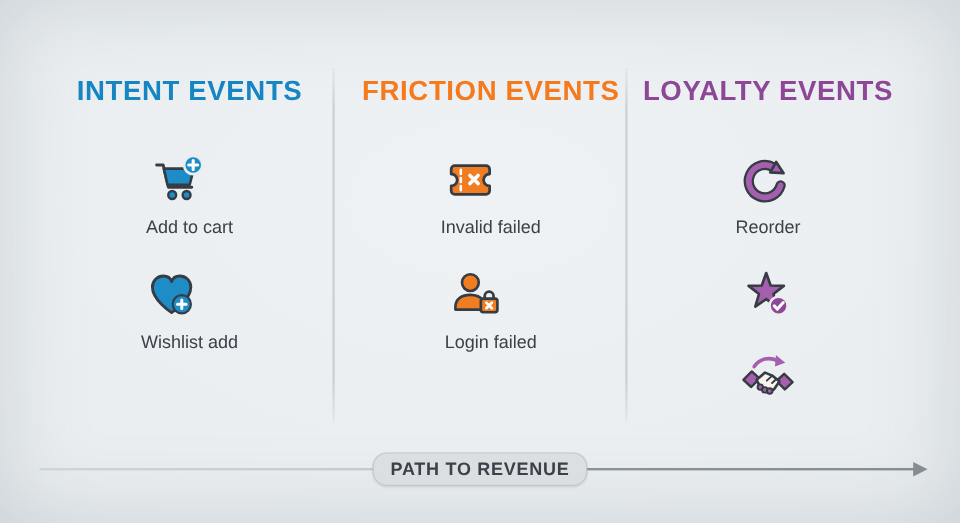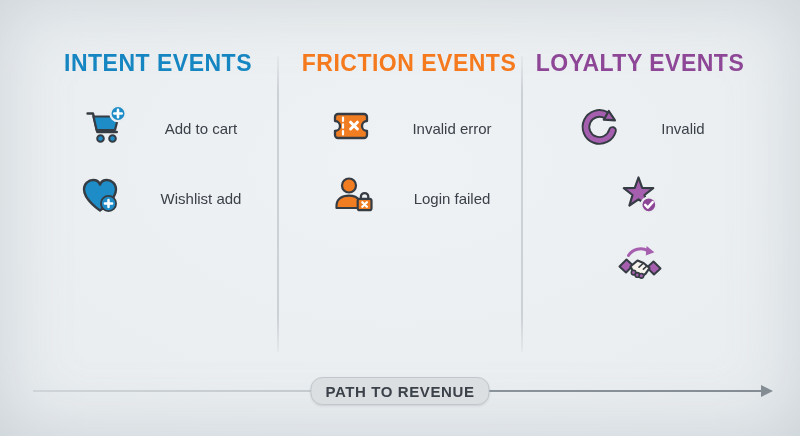--- a/index.html
+++ b/index.html
@@ -17,27 +17,27 @@
   .columns{
     position:absolute;inset:0;
     display:grid;
     grid-template-columns:277px 244px 279px;
   }
   .column{display:flex;flex-direction:column;align-items:center;padding-top:50px;}
   .column-intent{padding-left:39px;}
   .column-friction{padding-left:20px;border-radius:13px;}
   .column-loyalty{padding-right:41px;}
   .column-title{
-    margin:0;font-size:23px;line-height:26px;font-weight:bold;letter-spacing:.5px;
+    margin:12px;font-size:23px;line-height:26px;font-weight:bold;letter-spacing:.5px;
     white-space:nowrap;
   }
   .column-intent .column-title{color:var(--c-intent);}
   .column-friction .column-title{color:var(--c-friction);}
   .column-loyalty .column-title{color:var(--c-loyalty);}
-  .event{display:flex;flex-direction:row;align-items:center;margin-top:22px;gap:36px;}
+  .event{display:flex;flex-direction:column;margin-top:22px;}
   .event:first-of-type{margin-top:26px;}
   .event-icon{width:50px;height:48px;display:flex;align-items:center;justify-content:center;}
   .event-label{
     margin-top:6px;font-size:15px;line-height:20px;color:var(--c-label_text);white-space:nowrap;
   }
   .divider{
     position:absolute;top:56px;height:296px;width:2px;
     background:linear-gradient(180deg, rgba(200,206,212,0.2), var(--c-divider) 12%, var(--c-divider) 88%, rgba(200,206,212,0.2));
   }
   .divider-1{left:277px;}
@@ -104,21 +104,21 @@
 
 
       <div class="event">
         <div class="event-icon">
           <svg viewBox="0 0 48 48" width="50" height="48" aria-hidden="true">
             <path d="M11 12 H37 A3 3 0 0 1 40 15 V19 A5 5 0 0 0 40 29 V33 A3 3 0 0 1 37 36 H11 A3 3 0 0 1 8 33 V29 A5 5 0 0 0 8 19 V15 A3 3 0 0 1 11 12 Z" fill="var(--c-icon_orange)" stroke="var(--c-outline)" stroke-width="2.3" stroke-linejoin="round"></path>
             <path d="M16 15.5 V32.5" stroke="#ffffff" stroke-width="2.2" stroke-dasharray="3.4 3.4" stroke-linecap="round"></path>
             <path d="M23.6 20.2 l6.8 6.8 M30.4 20.2 l-6.8 6.8" stroke="#ffffff" stroke-width="3" stroke-linecap="round"></path>
           </svg>
         </div>
-        <div class="event-label">Invalid error</div>
+        <div class="event-label">Invalid failed</div>
       </div>
 
       <div class="event">
         <div class="event-icon">
           <svg viewBox="0 0 48 48" width="50" height="48" aria-hidden="true">
             <circle cx="20" cy="13.5" r="7" fill="var(--c-icon_orange)" stroke="var(--c-outline)" stroke-width="2.2"></circle>
             <path d="M7.5 36 V33.8 C7.5 27 13 23.7 19.8 23.7 C24.5 23.7 28.4 25.2 30.6 28.4 V36 Z" fill="var(--c-icon_orange)" stroke="var(--c-outline)" stroke-width="2.2" stroke-linejoin="round"></path>
             <path d="M31.9 27.5 V24.8 A3.7 3.7 0 0 1 39.3 24.8 V27.5" fill="none" stroke="var(--c-outline)" stroke-width="2.3"></path>
             <rect x="28.7" y="26.8" width="13.8" height="11.4" rx="2" fill="var(--c-icon_orange)" stroke="var(--c-outline)" stroke-width="2.2"></rect>
             <path d="M33.3 30.2 l4.6 4.6 M37.9 30.2 l-4.6 4.6" stroke="#ffffff" stroke-width="2.3" stroke-linecap="round"></path>
@@ -132,21 +132,21 @@
       <h2 class="column-title">LOYALTY EVENTS</h2>
 
       <div class="event">
         <div class="event-icon">
           <svg viewBox="0 0 48 48" width="50" height="48" aria-hidden="true">
             <path d="M30.3 13.3 A13.5 13.5 0 1 0 36.5 28.5" fill="none" stroke="var(--c-outline)" stroke-width="8.6" stroke-linecap="round"></path>
             <path d="M30.3 13.3 A13.5 13.5 0 1 0 36.5 28.5" fill="none" stroke="var(--c-icon_purple)" stroke-width="4.8" stroke-linecap="round"></path>
             <polygon points="27.8,17.7 32.8,9 39,18.3" fill="var(--c-icon_purple)" stroke="var(--c-outline)" stroke-width="2.2" stroke-linejoin="round"></polygon>
           </svg>
         </div>
-        <div class="event-label">Invalid</div>
+        <div class="event-label">Reorder</div>
       </div>
 
       <div class="event">
         <div class="event-icon">
           <svg viewBox="0 0 48 48" width="50" height="48" aria-hidden="true">
             <polygon points="22.5,5.5 26.2,15.9 37.2,16.2 28.5,23 31.6,33.5 22.5,27.3 13.4,33.5 16.5,23 7.8,16.2 18.8,15.9" fill="var(--c-icon_purple)" stroke="var(--c-outline)" stroke-width="2.2" stroke-linejoin="round"></polygon>
             <circle cx="32.8" cy="32.8" r="7.5" fill="var(--c-loyalty)" stroke="var(--c-background)" stroke-width="2.2"></circle>
             <path d="M29.2 32.9 l2.6 2.7 l4.9 -5.5" fill="none" stroke="#ffffff" stroke-width="2.5" stroke-linecap="round" stroke-linejoin="round"></path>
           </svg>
         </div>

